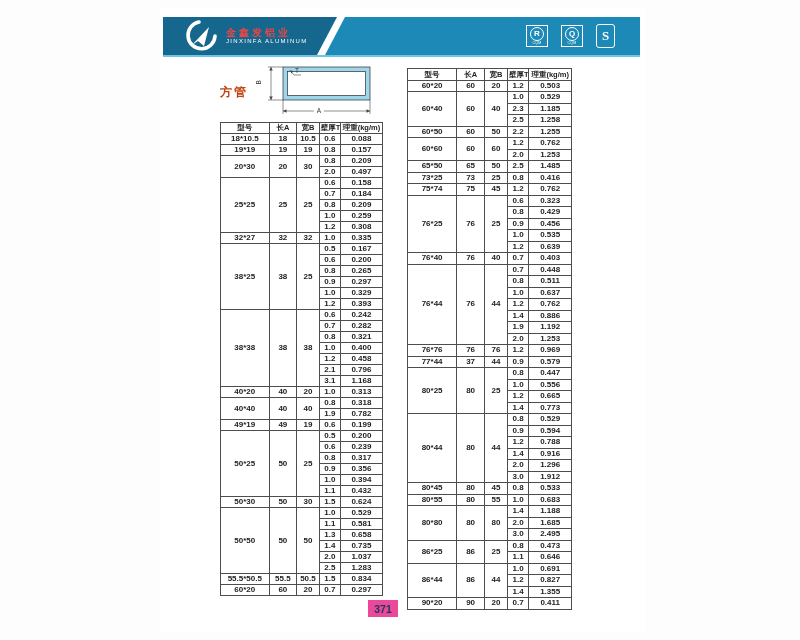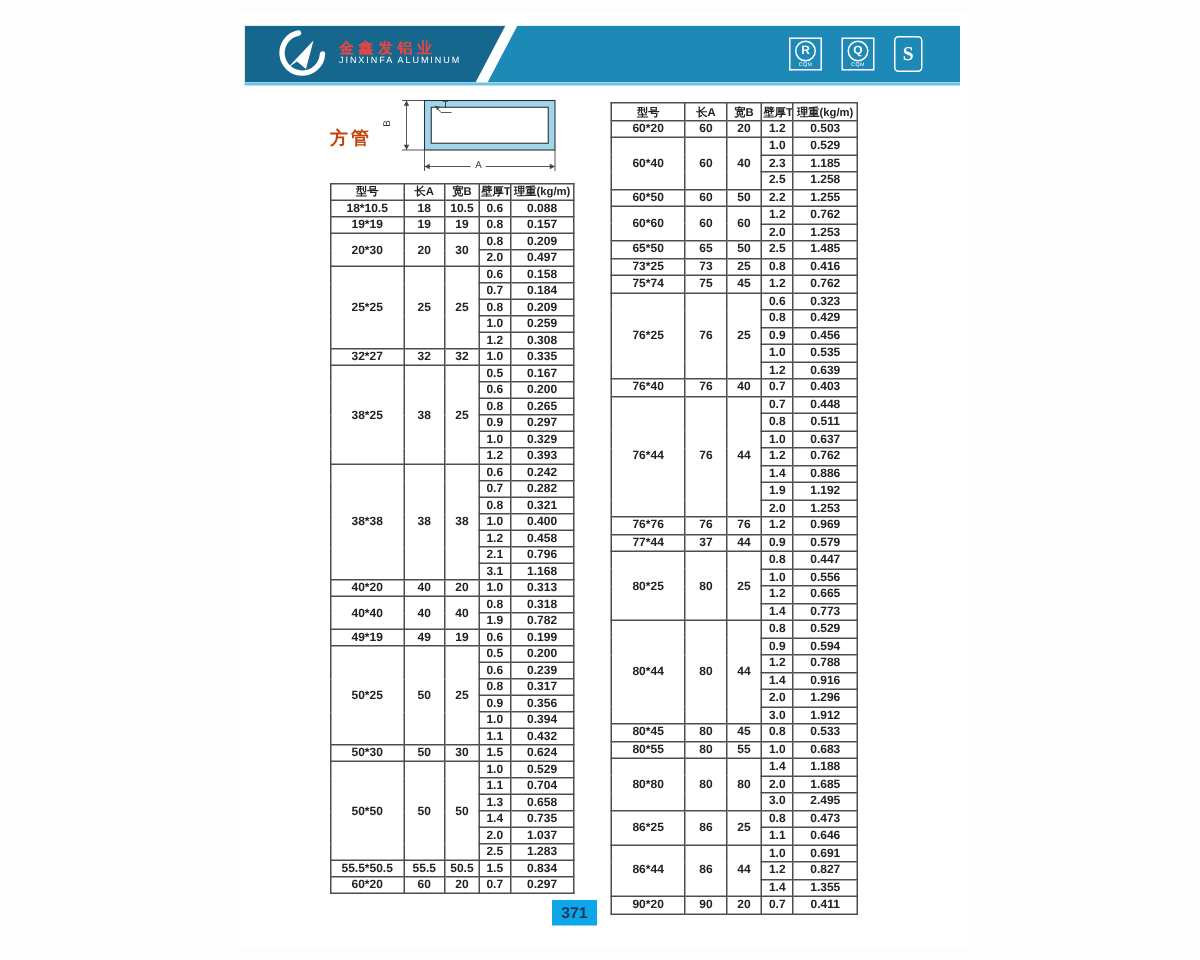--- a/index.html
+++ b/index.html
@@ -40,21 +40,21 @@
   table.spec { position:absolute; border-collapse:collapse; table-layout:fixed; background:#fff; }
   .spec th, .spec td { border:1px solid #4d4d4d; text-align:center; vertical-align:middle; padding:0 1px; font-weight:700; color:#222; white-space:nowrap; overflow:hidden; line-height:1; }
   .spec td { font-size:8px; }
   .spec th { font-size:7.5px; }
   #left-table  { left:60px;  top:114px; width:163px; height:474px; }
   #right-table { left:247px; top:60px;  width:165px; height:541px; }
   #left-table tr  { height:11px; }
   #right-table tr { height:11.5px; }
 
   
-  .page-badge { position:absolute; left:208px; top:592px; width:30px; height:17px; background:#0ea5e9; color:#16395c; font-size:10.5px; font-weight:700; display:flex; align-items:center; justify-content:center; }
+  .page-badge { position:absolute; left:208px; top:592px; width:30px; height:17px; background:#ec4899; color:#16395c; font-size:10.5px; font-weight:700; display:flex; align-items:center; justify-content:center; }
 </style>
 </head>
 <body>
 
 <div class="canvas">
   <div class="page">
 
     <div class="band">
       <div class="band-left"></div>
       <div class="band-right"></div>
@@ -310,21 +310,21 @@
           </tr>
           <tr>
             <td rowspan="6">50*50</td>
             <td rowspan="6">50</td>
             <td rowspan="6">50</td>
             <td>1.0</td>
             <td>0.529</td>
           </tr>
           <tr>
             <td>1.1</td>
-            <td>0.704</td>
+            <td>0.581</td>
           </tr>
           <tr>
             <td>1.3</td>
             <td>0.658</td>
           </tr>
           <tr>
             <td>1.4</td>
             <td>0.735</td>
           </tr>
           <tr>

